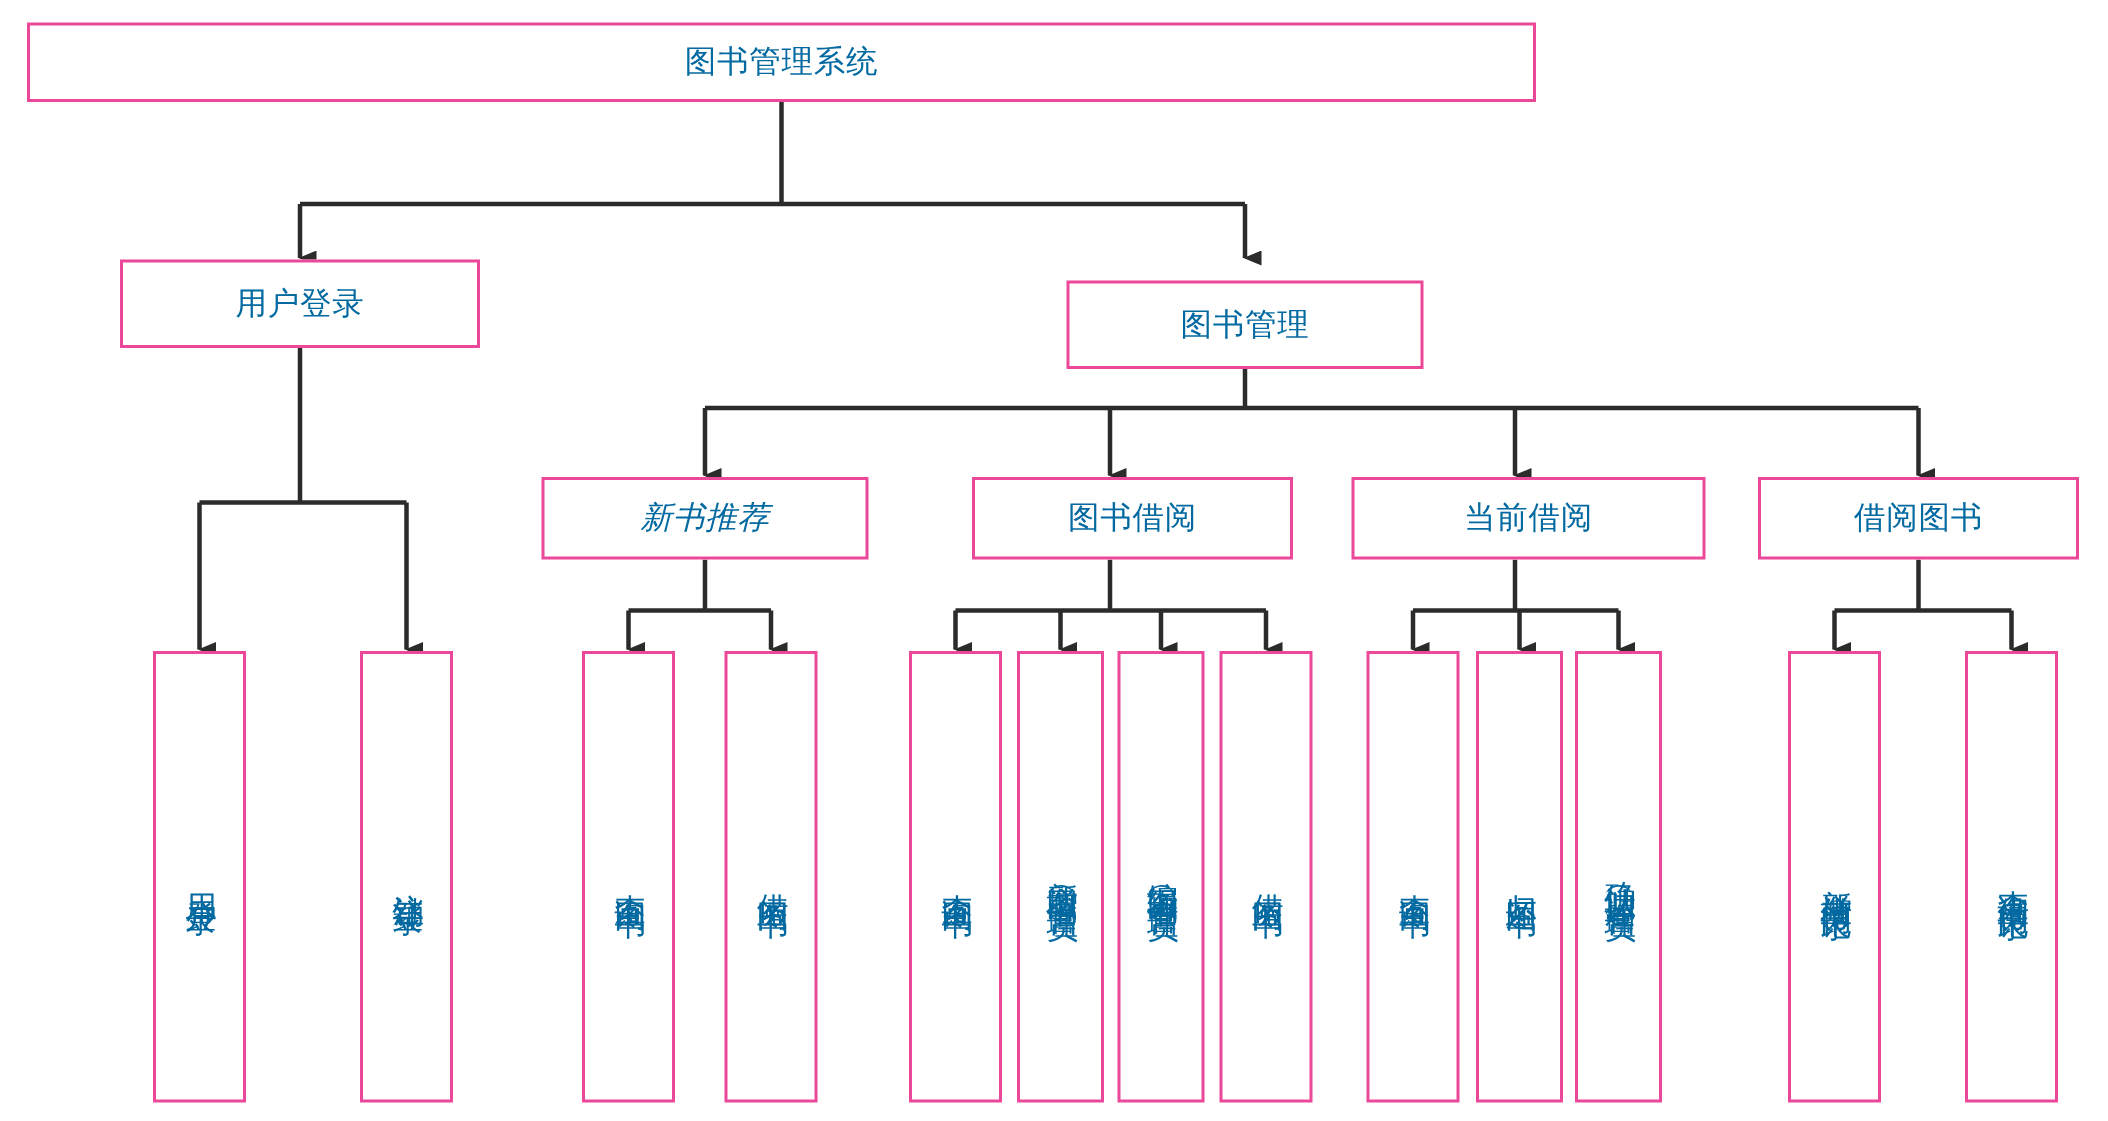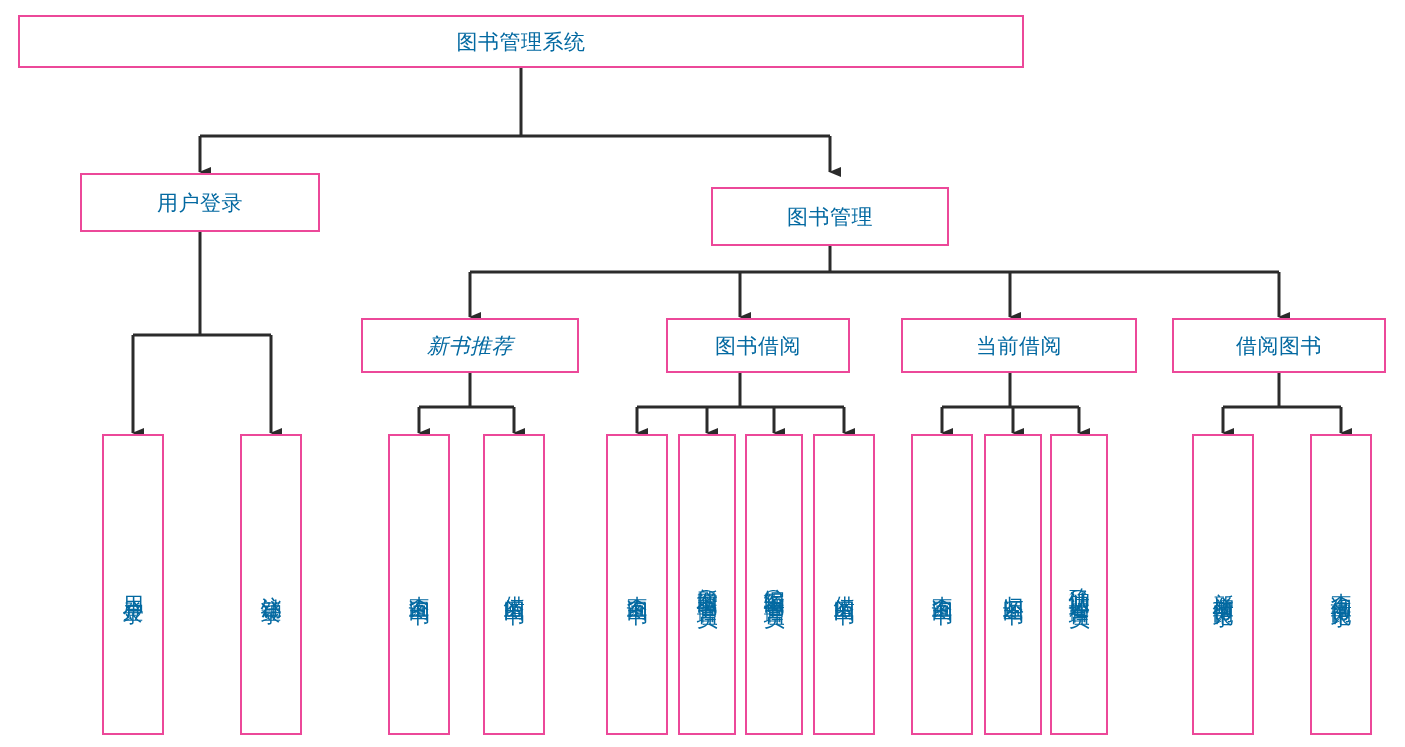--- a/index.html
+++ b/index.html
@@ -117,21 +117,21 @@
       </div>
       <div class="node h" style="left: 80px; top: 173px; width: 240px; height: 59px;">
         <span>用户登录</span>
       </div>
       <div class="node h" style="left: 711px; top: 187px; width: 238px; height: 59px;">
         <span>图书管理</span>
       </div>
       <div class="node h" style="left: 361px; top: 318px; width: 218px; height: 55px; font-style: italic;">
         <span>新书推荐</span>
       </div>
-      <div class="node h" style="left: 666px; top: 318px; width: 184px; height: 55px;">
+      <div class="node h" style="left: 648px; top: 318px; width: 214px; height: 55px;">
         <span>图书借阅</span>
       </div>
       <div class="node h" style="left: 901px; top: 318px; width: 236px; height: 55px;">
         <span>当前借阅</span>
       </div>
       <div class="node h" style="left: 1172px; top: 318px; width: 214px; height: 55px;">
         <span>借阅图书</span>
       </div>
       <div class="node v" style="left: 102px; top: 434px; width: 62px; height: 301px;">
         <span class="vlabel">用户登录</span>

